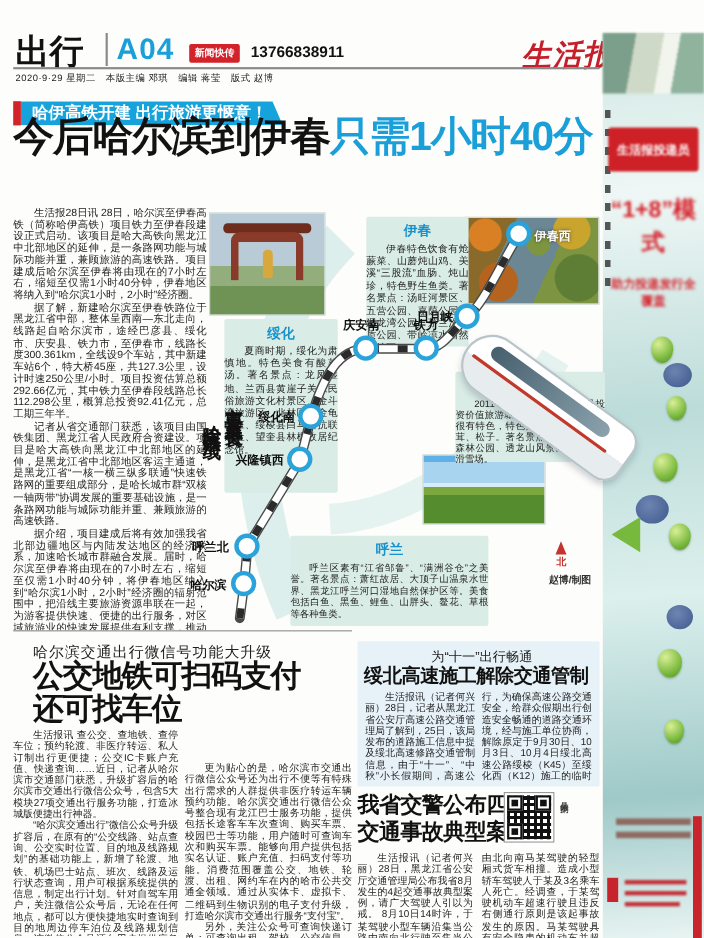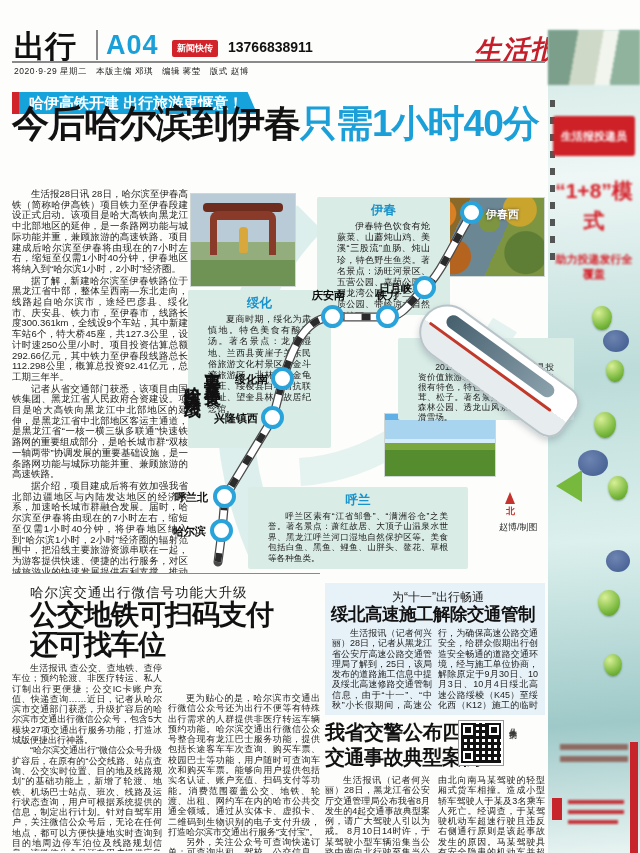--- a/index.html
+++ b/index.html
@@ -17,27 +17,27 @@
   .dateline{font-size:8.5px;color:#222;letter-spacing:.5px;}
   
   .kicker-banner{background:#16a3dc;color:#fff;font-weight:bold;font-size:15px;line-height:22px;
                  padding:0 14px 0 10px;clip-path:polygon(0 0,96% 0,100% 100%,0 100%);}
   .kicker-red{background:#d2232a;}
   .headline{font-size:37px;font-weight:900;letter-spacing:-1px;white-space:nowrap;}
   .hl-black{color:#121212;} .hl-blue{color:#1a9fd9;}
   .subhead{font-size:16px;color:#3c3c3c;letter-spacing:-.5px;}
   .para{font-size:9.5px;line-height:10.7px;text-align:justify;text-indent:2em;color:#1c1c1c;margin:0 0 1px 0;}
   
-  .infobox{background:#d9ece6;border-radius:2px;padding:5px 20px;}
+  .infobox{background:#d9ece6;border-radius:2px;padding:5px 0;margin-left:16px;}
   .boxtitle{color:#1792cc;font-weight:bold;font-size:12.5px;text-align:center;margin-bottom:2px;}
   .boxtext{font-size:9px;line-height:11.2px;text-align:justify;text-indent:2em;color:#222;}
   .station-dot{width:15px;height:15px;background:#fff;border:4px solid #2aa3da;border-radius:50%;box-sizing:content-box;}
   .station-label{font-size:11px;font-weight:bold;color:#0d0d0d;white-space:nowrap;}
   .vtitle{writing-mode:vertical-rl;font-weight:bold;color:#111;letter-spacing:3px;}
-  .credit{font-size:9px;font-weight:normal;color:#333;padding-left:11px;}
+  .credit{font-size:9px;font-weight:bold;color:#333;padding-left:11px;}
   .north-tri{width:0;height:0;border-left:5px solid transparent;border-right:5px solid transparent;border-bottom:12px solid #c5332f;}
   .north-label{color:#c5332f;font-size:9px;font-weight:bold;}
   
   .photo{border:1px solid #cfd8d4;box-sizing:border-box;}
   .photo-arch{background:linear-gradient(#b9cbd6 0 52%,#93ad7c 52% 72%,#6e9355 72% 100%);}
   .arch-frame{position:absolute;left:18%;top:18%;width:64%;height:48%;
               border-top:9px solid #8a3a28;border-left:7px solid #8a3a28;border-right:7px solid #8a3a28;
               border-radius:8px 8px 0 0;box-sizing:border-box;}
   .arch-roof{position:absolute;left:12%;top:10%;width:76%;height:9px;background:#6e2c1e;border-radius:4px;}
   .arch-statue{position:absolute;left:46%;top:36%;width:9px;height:26px;background:#d9a83c;border-radius:4px 4px 2px 2px;}

